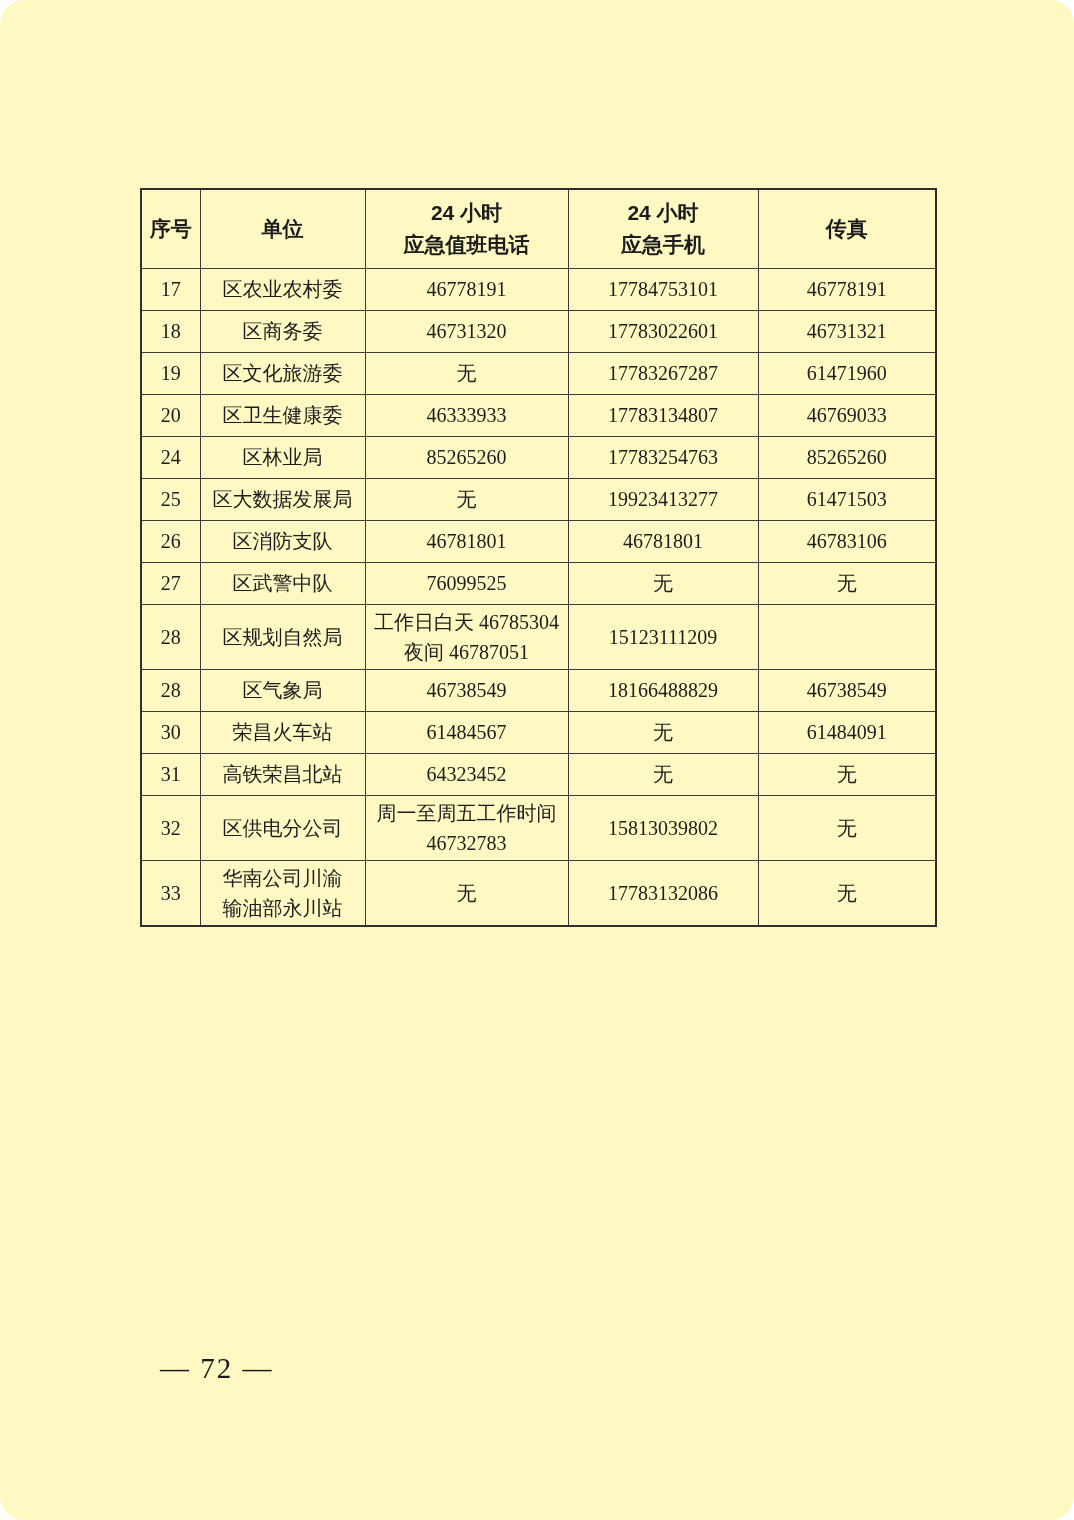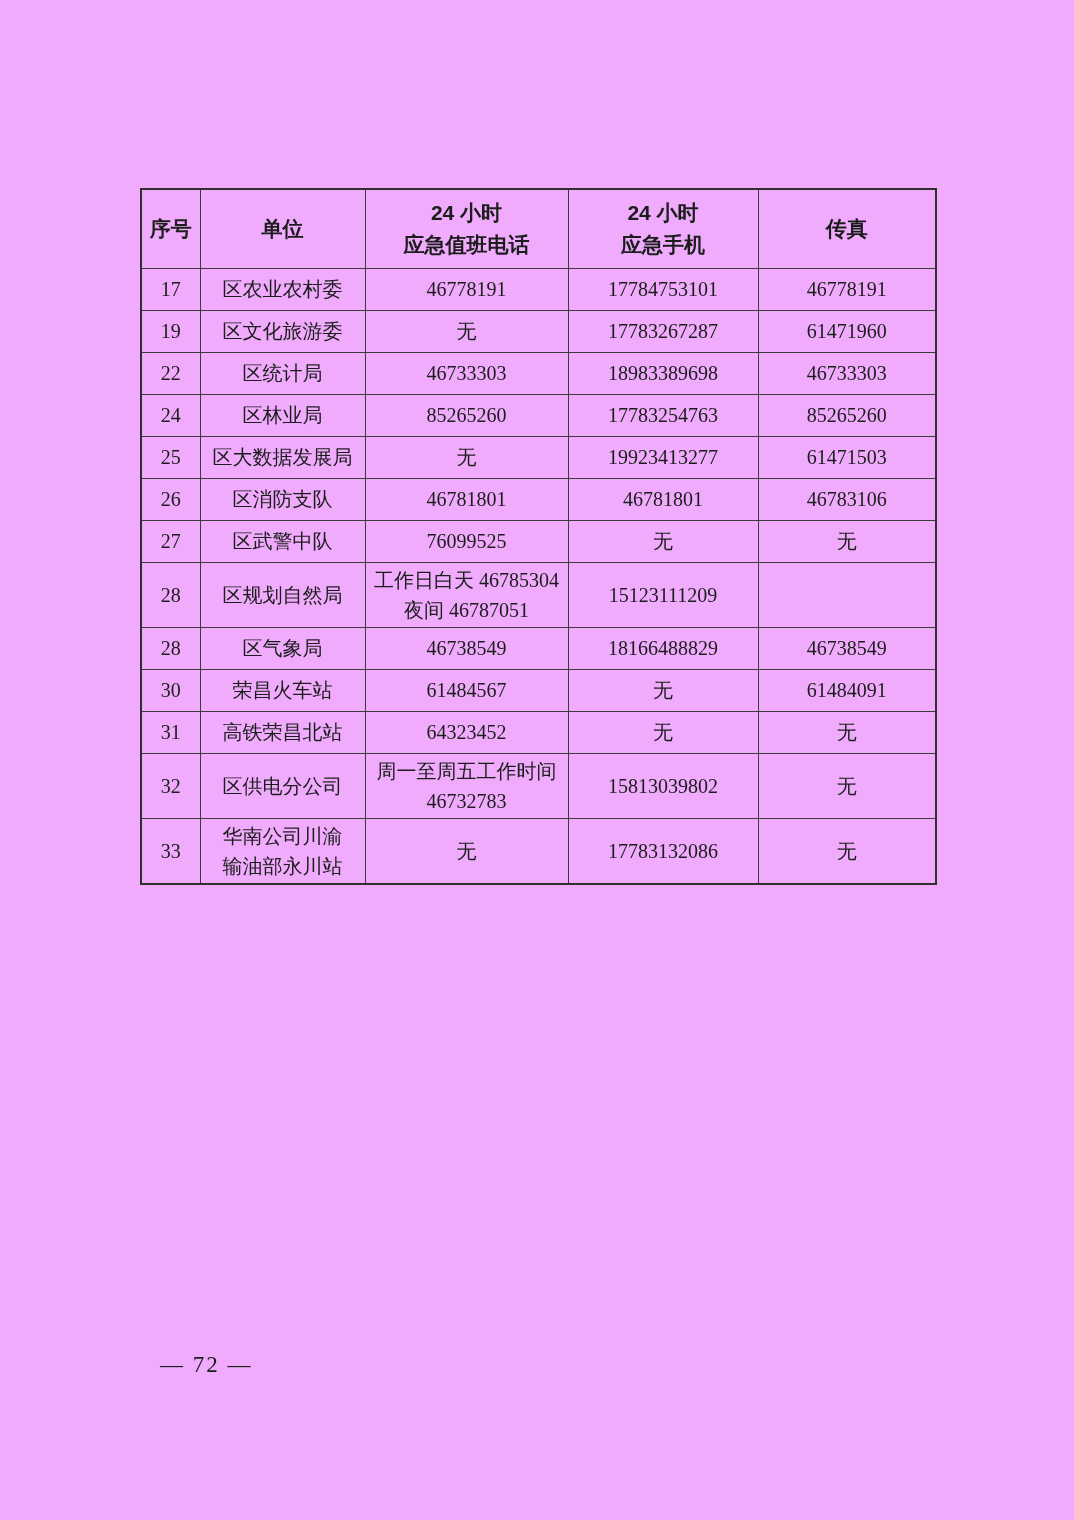--- a/index.html
+++ b/index.html
@@ -4,24 +4,25 @@
 <style>
   html, body {
     margin: 0;
     padding: 0;
     background: #ffffff;
   }
   .page {
     position: relative;
     width: 1074px;
     height: 1520px;
-    background: #f0abfc;
+    background: #fef9c3;
     overflow: hidden;
     font-family: "Liberation Serif", "DejaVu Serif", serif;
     color: #1f1f1f;
+    border-radius: 24px;
   }
   table.contacts {
     position: absolute;
     left: 140px;
     top: 188px;
     width: 795px;
     border-collapse: collapse;
     table-layout: fixed;
     border: 2px solid #2f2f2f;
   }
@@ -51,21 +52,21 @@
     font-family: "Liberation Serif", "DejaVu Serif", serif;
     font-size: 20px;
     line-height: 30px;
     color: #1c1c1c;
   }
   .page-number {
     position: absolute;
     left: 160px;
     top: 1352px;
     font-family: "Liberation Serif", "DejaVu Serif", serif;
-    font-size: 23px;
+    font-size: 29px;
     color: #1c1c1c;
     letter-spacing: 2px;
   }
 </style>
 </head>
 <body>
 
 <div class="page">
 
   <table class="contacts">
@@ -87,32 +88,39 @@
     </thead>
     <tbody>
         <tr>
           <td>17</td>
           <td>区农业农村委</td>
           <td>46778191</td>
           <td>17784753101</td>
           <td>46778191</td>
         </tr>
         <tr>
+          <td>18</td>
+          <td>区商务委</td>
+          <td>46731320</td>
+          <td>17783022601</td>
+          <td>46731321</td>
+        </tr>
+        <tr>
           <td>19</td>
           <td>区文化旅游委</td>
           <td>无</td>
           <td>17783267287</td>
           <td>61471960</td>
         </tr>
         <tr>
-          <td>22</td>
-          <td>区统计局</td>
-          <td>46733303</td>
-          <td>18983389698</td>
-          <td>46733303</td>
+          <td>20</td>
+          <td>区卫生健康委</td>
+          <td>46333933</td>
+          <td>17783134807</td>
+          <td>46769033</td>
         </tr>
         <tr>
           <td>24</td>
           <td>区林业局</td>
           <td>85265260</td>
           <td>17783254763</td>
           <td>85265260</td>
         </tr>
         <tr>
           <td>25</td>

